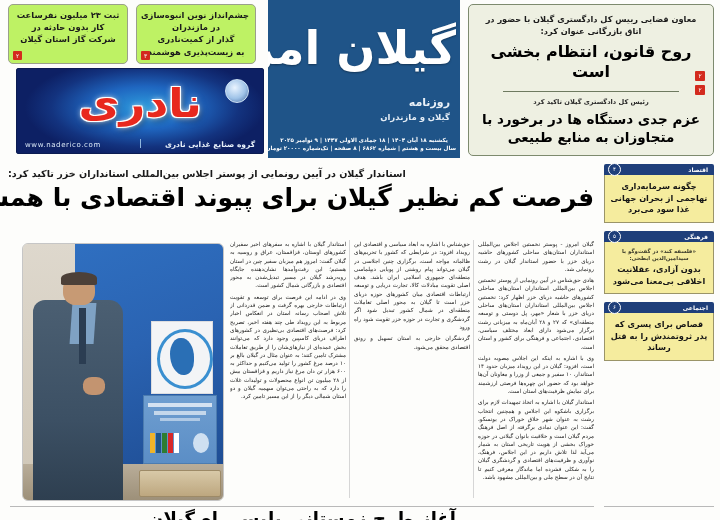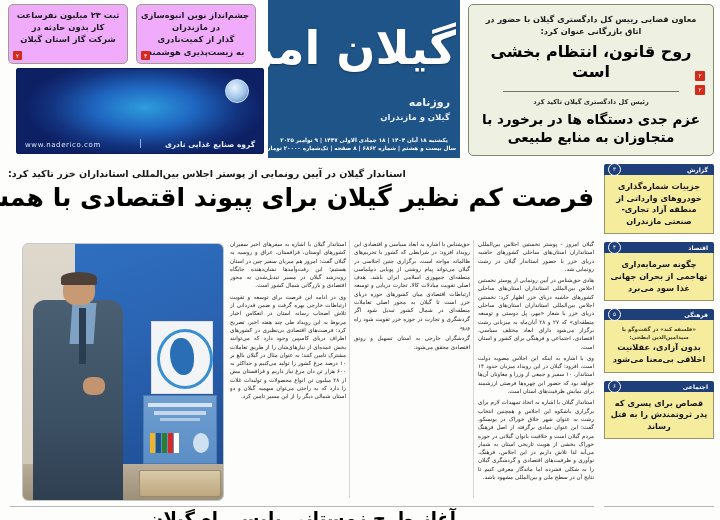--- a/index.html
+++ b/index.html
@@ -24,21 +24,21 @@
   .topstrip {
     position: absolute;
     left: 0; top: 0;
     width: 720px; height: 160px;
   }
 
   
   .teaser {
     position: absolute;
     box-sizing: border-box;
-    background: #f0abfc;
+    background: #bef264;
     border: 1px solid #9aa08a;
     border-radius: 5px;
     padding: 4px 6px 10px 6px;
     text-align: center;
     direction: rtl;
   }
   .teaser .tline {
     font-size: 8.4px;
     line-height: 12.2px;
     font-weight: bold;
@@ -440,20 +440,23 @@
     <div class="teaser" id="teaser-b">
       <div class="tline">چشم‌انداز نوین انبوه‌سازی</div>
       <div class="tline">در مازندران</div>
       <div class="tline">گذار از کمیت‌نادری</div>
       <div class="tline">به زیست‌پذیری هوشمند</div>
       <span class="pnum">۳</span>
     </div>
 
     <div class="adbanner">
       <div class="ad-seal"></div>
+      <div class="ad-logo">
+        <span class="ad-brand">نادری</span>
+      </div>
       <div class="ad-sep"></div>
       <div class="ad-foot">
         <span class="ad-tag">گروه صنایع غذایی نادری</span>
         <span class="ad-url">www.naderico.com</span>
       </div>
     </div>
 
     <div class="masthead">
       <div class="mast-title">گیلان امروز</div>
       <div class="mast-sub1">روزنامه</div>
@@ -529,29 +532,20 @@
     </div>
 
     <div class="col" id="col-3">
       <p>استاندار گیلان با اشاره به سفرهای اخیر سفیران کشورهای اوستان، قزاقستان، عراق و روسیه به گیلان گفت: امروز هم میزبان سفیر چین در استان هستیم؛ این رفت‌وآمدها نشان‌دهنده جایگاه رو‌به‌رشد گیلان در مسیر تبدیل‌شدن به محور اقتصادی و بازرگانی شمال کشور است.</p>
       <p>وی در ادامه این فرصت برای توسعه و تقویت ارتباطات خارجی بهره گرفت و ضمن قدردانی از تلاش اصحاب رسانه استان در انعکاس اخبار مربوط به این رویداد طی چند هفته اخیر، تصریح کرد: فرصت‌های اقتصادی بی‌نظیری در کشورهای اطراف دریای کاسپین وجود دارد که می‌توانند بخش عمده‌ای از نیازهای‌شان را از طریق تعاملات مشترک تامین کنند؛ به عنوان مثال در گیلان بالغ بر ۱۰ درصد مرغ کشور را تولید می‌کنیم و حداکثر به ۶۰۰ هزار تن دان مرغ نیاز داریم و قزاقستان بیش از ۲۸ میلیون تن انواع محصولات و تولیدات غلات را دارد که به راحتی می‌توان سهمیه گیلان و دو استان شمالی دیگر را از این مسیر تامین کرد.</p>
     </div>
   </div>
 
   <div class="sidebar">
 
-    <div class="sb-item">
-      <div class="sb-tab">
-        <span class="sb-cat">گزارش</span>
-        <span class="sb-page">۳</span>
-      </div>
-      <div class="sb-box">
-        <div class="ttl">جزییات شماره‌گذاری خودروهای وارداتی از منطقه آزاد تجاری-صنعتی مازندران</div>
-      </div>
-    </div>
 
     <div class="sb-item">
       <div class="sb-tab">
         <span class="sb-cat">اقتصاد</span>
         <span class="sb-page">۴</span>
       </div>
       <div class="sb-box">
         <div class="ttl">چگونه سرمایه‌داری تهاجمی از بحران جهانی غذا سود می‌برد</div>
       </div>
     </div>

